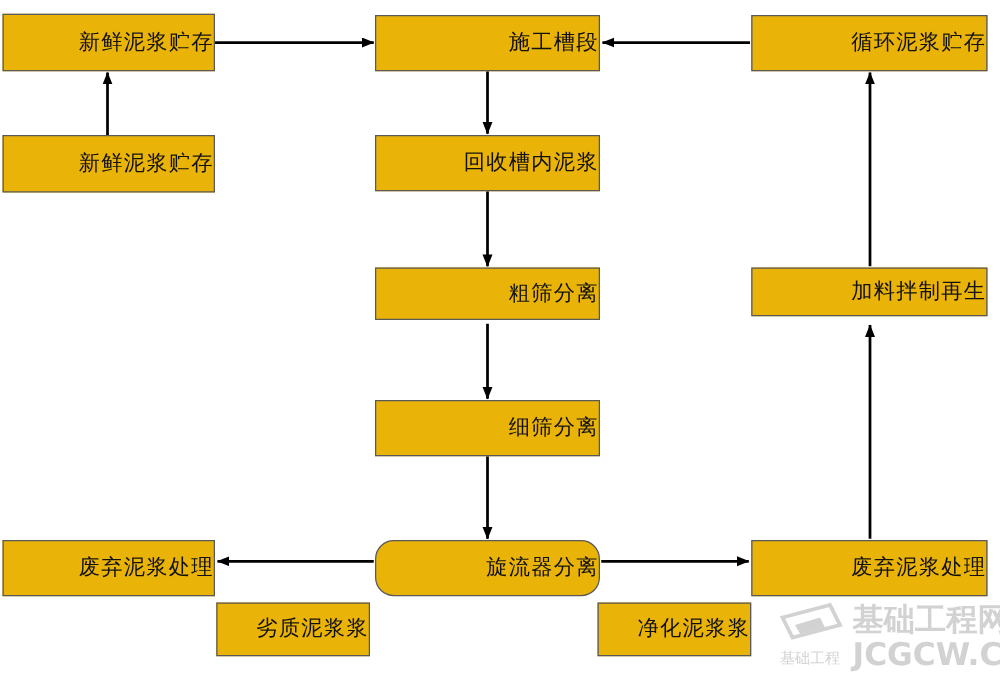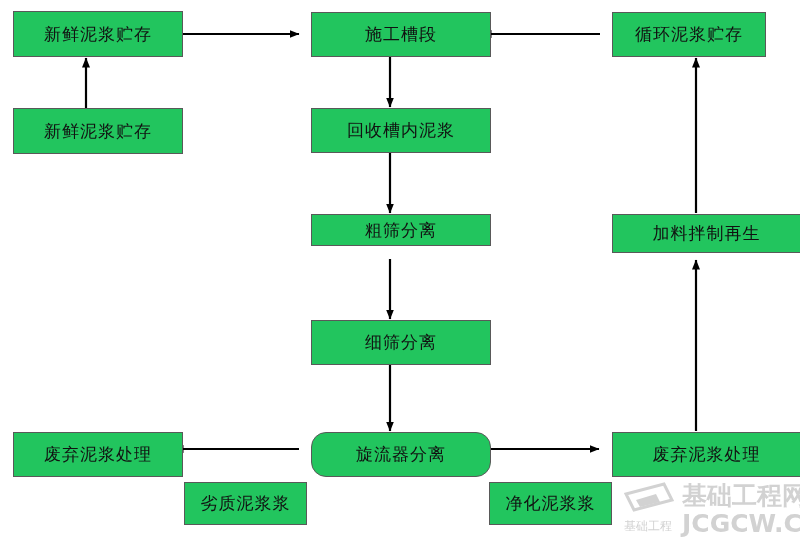--- a/index.html
+++ b/index.html
@@ -12,31 +12,30 @@
     width: 800px;
     height: 543px;
     background: #ffffff;
     overflow: hidden;
     font-family: "DejaVu Sans", "Liberation Sans", sans-serif;
   }
   .node {
     position: absolute;
     box-sizing: border-box;
     border: 1px solid #595959;
-    background: #22c55e;
+    background: #eab308;
     display: flex;
     align-items: center;
-    justify-content: center;
+    justify-content: flex-end;
     color: #111111;
     font-size: 17px;
     letter-spacing: 1px;
     line-height: 1;
     white-space: nowrap;
     z-index: 3;
-    margin-left: 11px;
   }
   .edges {
     position: absolute;
     left: 0;
     top: 0;
     width: 800px;
     height: 543px;
     z-index: 2;
     pointer-events: none;
   }
@@ -101,33 +100,33 @@
   </svg>
 
   <div class="node" style="left:2px; top:11px; width:170px; height:46px;">
     <span>新鲜泥浆贮存</span>
   </div>
 
   <div class="node" style="left:300px; top:12px; width:180px; height:45px;">
     <span>施工槽段</span>
   </div>
 
-  <div class="node" style="left:601px; top:12px; width:154px; height:45px;">
+  <div class="node" style="left:601px; top:12px; width:189px; height:45px;">
     <span>循环泥浆贮存</span>
   </div>
 
   <div class="node" style="left:2px; top:108px; width:170px; height:46px;">
     <span>新鲜泥浆贮存</span>
   </div>
 
   <div class="node" style="left:300px; top:108px; width:180px; height:45px;">
     <span>回收槽内泥浆</span>
   </div>
 
-  <div class="node" style="left:300px; top:214px; width:180px; height:32px;">
+  <div class="node" style="left:300px; top:214px; width:180px; height:42px;">
     <span>粗筛分离</span>
   </div>
 
   <div class="node" style="left:601px; top:214px; width:189px; height:39px;">
     <span>加料拌制再生</span>
   </div>
 
   <div class="node" style="left:300px; top:320px; width:180px; height:45px;">
     <span>细筛分离</span>
   </div>

